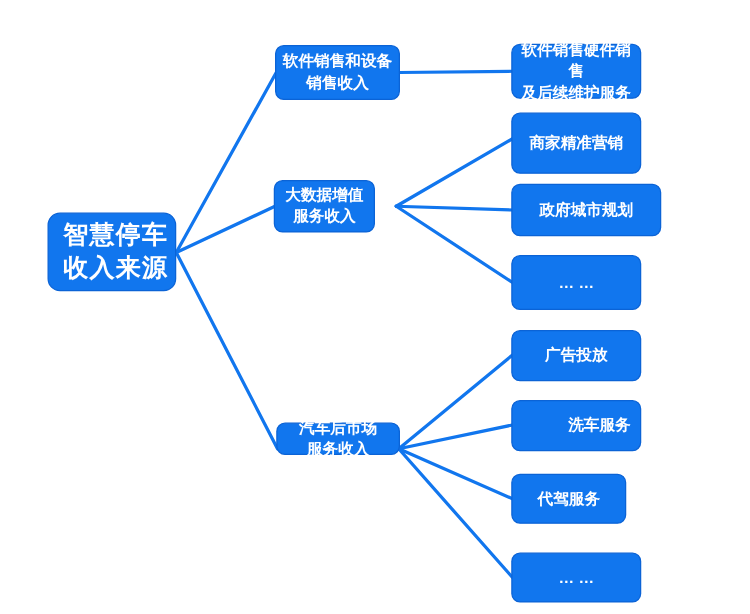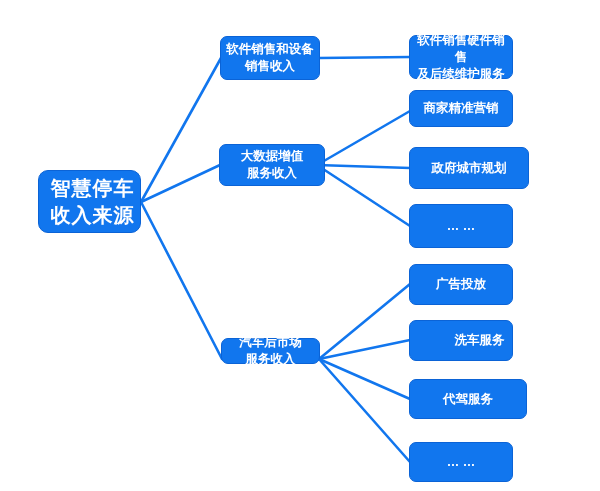--- a/index.html
+++ b/index.html
@@ -45,29 +45,29 @@
     font-size: 20px;
     font-weight: 700;
     line-height: 27px;
     letter-spacing: 1px;
     border-radius: 10px;
     padding-left: 10px;
   }
   
   .pos-root { left: 38px;  top: 170px; width: 103px; height: 63px; }
   .pos-a    { left: 220px; top: 36px;  width: 100px; height: 44px; }
-  .pos-b    { left: 219px; top: 144px; width: 106px;  height: 42px; }
+  .pos-b    { left: 219px; top: 144px; width: 81px;  height: 42px; }
   .pos-c    { left: 221px; top: 338px; width: 99px;  height: 26px; }
   .pos-a1   { left: 409px; top: 35px;  width: 104px; height: 44px; text-align: center; }
-  .pos-b1   { left: 409px; top: 90px;  width: 104px; height: 37px; }
+  .pos-b1   { left: 409px; top: 90px;  width: 104px; height: 49px; }
   .pos-b2   { left: 409px; top: 147px; width: 120px; height: 42px; }
   .pos-b3   { left: 409px; top: 204px; width: 104px; height: 44px; }
   .pos-c1   { left: 409px; top: 264px; width: 104px; height: 41px; }
   .pos-c2   { left: 409px; top: 320px; width: 104px; height: 41px; padding-left: 41px; }
-  .pos-c3   { left: 409px; top: 379px; width: 118px; height: 40px; }
+  .pos-c3   { left: 409px; top: 379px; width: 92px; height: 40px; }
   .pos-c4   { left: 409px; top: 442px; width: 104px; height: 40px; }
 </style>
 </head>
 <body>
 
 <div class="canvas">
 
   <svg class="connectors" viewBox="0 0 600 491" xmlns="http://www.w3.org/2000/svg">
     <g stroke="#1176EE" stroke-width="2.6" stroke-linecap="round">
       <line x1="141" y1="202" x2="221" y2="58"></line>

